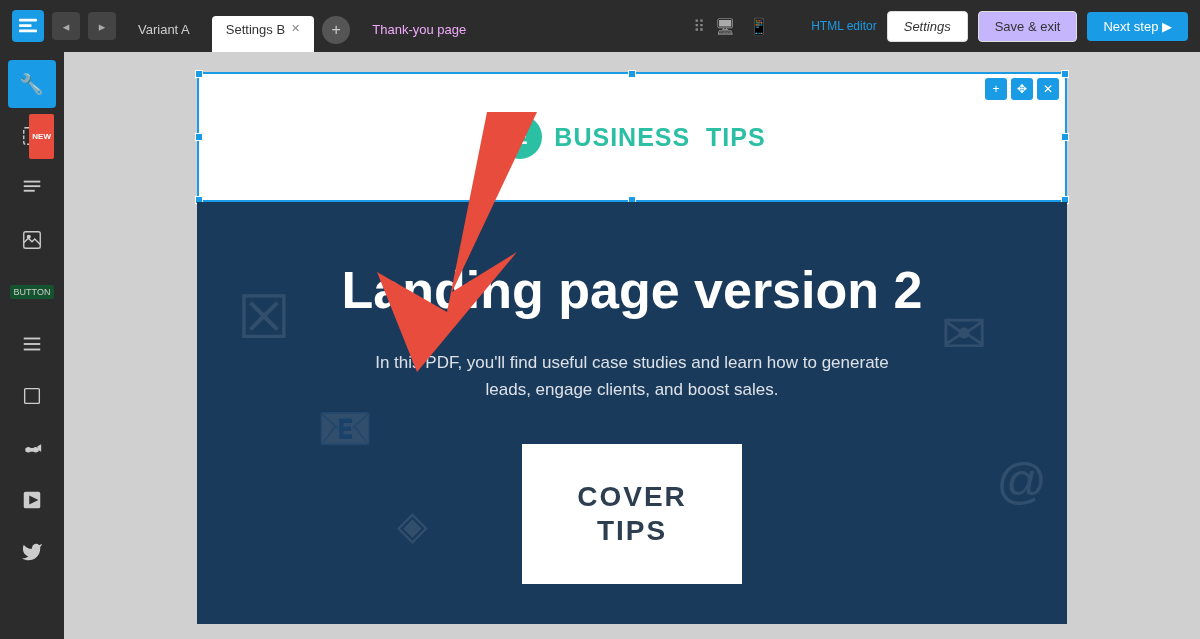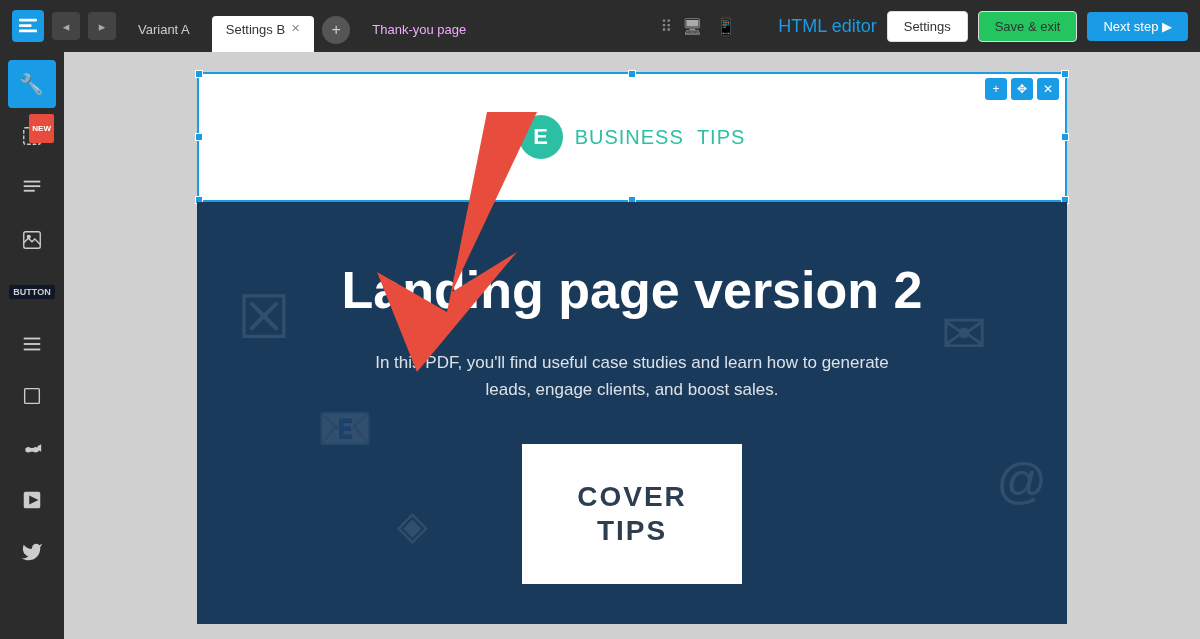--- a/index.html
+++ b/index.html
@@ -75,37 +75,38 @@
       display: flex;
       align-items: center;
       gap: 14px;
       margin-right: 8px;
     }
     .device-icon { color: #888; cursor: pointer; font-size: 16px; }
     .device-icon.active { color: #aaa; }
     .dots-grid { color: #888; cursor: pointer; font-size: 16px; }
     .html-editor-btn {
       color: #1a9be6;
-      font-size: 18px;
+      font-size: 12px;
       cursor: pointer;
       text-decoration: none;
       padding-left: 24px;
     }
     .btn-settings {
       padding: 7px 16px;
       background: #fff;
       border: 1px solid #ddd;
       border-radius: 4px;
       font-size: 13px;
       cursor: pointer;
       color: #333;
+      font-style: italic;
     }
     .btn-save {
       padding: 7px 16px;
-      background: #22c55e;
+      background: #c4b5fd;
       border: 1px solid #ddd;
       border-radius: 4px;
       font-size: 13px;
       cursor: pointer;
       color: #333;
     }
     .btn-nextstep {
       padding: 7px 16px;
       background: #1a9be6;
       border: none;
@@ -153,32 +154,32 @@
     }
     .sidebar-tool svg { width: 22px; height: 22px; }
     .sidebar-tool .tool-icon { font-size: 20px; }
     .new-badge {
       position: absolute;
       top: 2px;
       right: 2px;
       background: #e74c3c;
       color: #fff;
       font-size: 8px;
-      padding: 10px 3px;
+      padding: 18px 3px;
       border-radius: 2px;
       font-weight: bold;
     }
     .tool-relative { position: relative; }
     .button-label {
-      background: #0f172a;
+      background: #14532d;
       color: #ccc;
       font-size: 9px;
       padding: 2px 4px;
       border-radius: 2px;
-      font-weight: bold;
+      font-weight: normal;
     }
 
     
     .canvas-area {
       flex: 1;
       overflow: auto;
       background: #d0d0d0;
       padding: 20px;
       position: relative;
     }
@@ -245,22 +246,22 @@
     .logo-e-circle {
       width: 44px; height: 44px;
       border-radius: 50%;
       background: #2bbfa4;
       color: #fff;
       font-size: 22px;
       font-weight: bold;
       display: flex; align-items: center; justify-content: center;
     }
     .logo-text {
-      font-size: 20px;
-      font-weight: 400;
+      font-size: 25px;
+      font-weight: 700;
       color: #2c3e50;
       letter-spacing: 1px;
     }
     .logo-text span {
       color: #2bbfa4;
     }
 
     
     .content-block {
       background: #1a3a5c;

